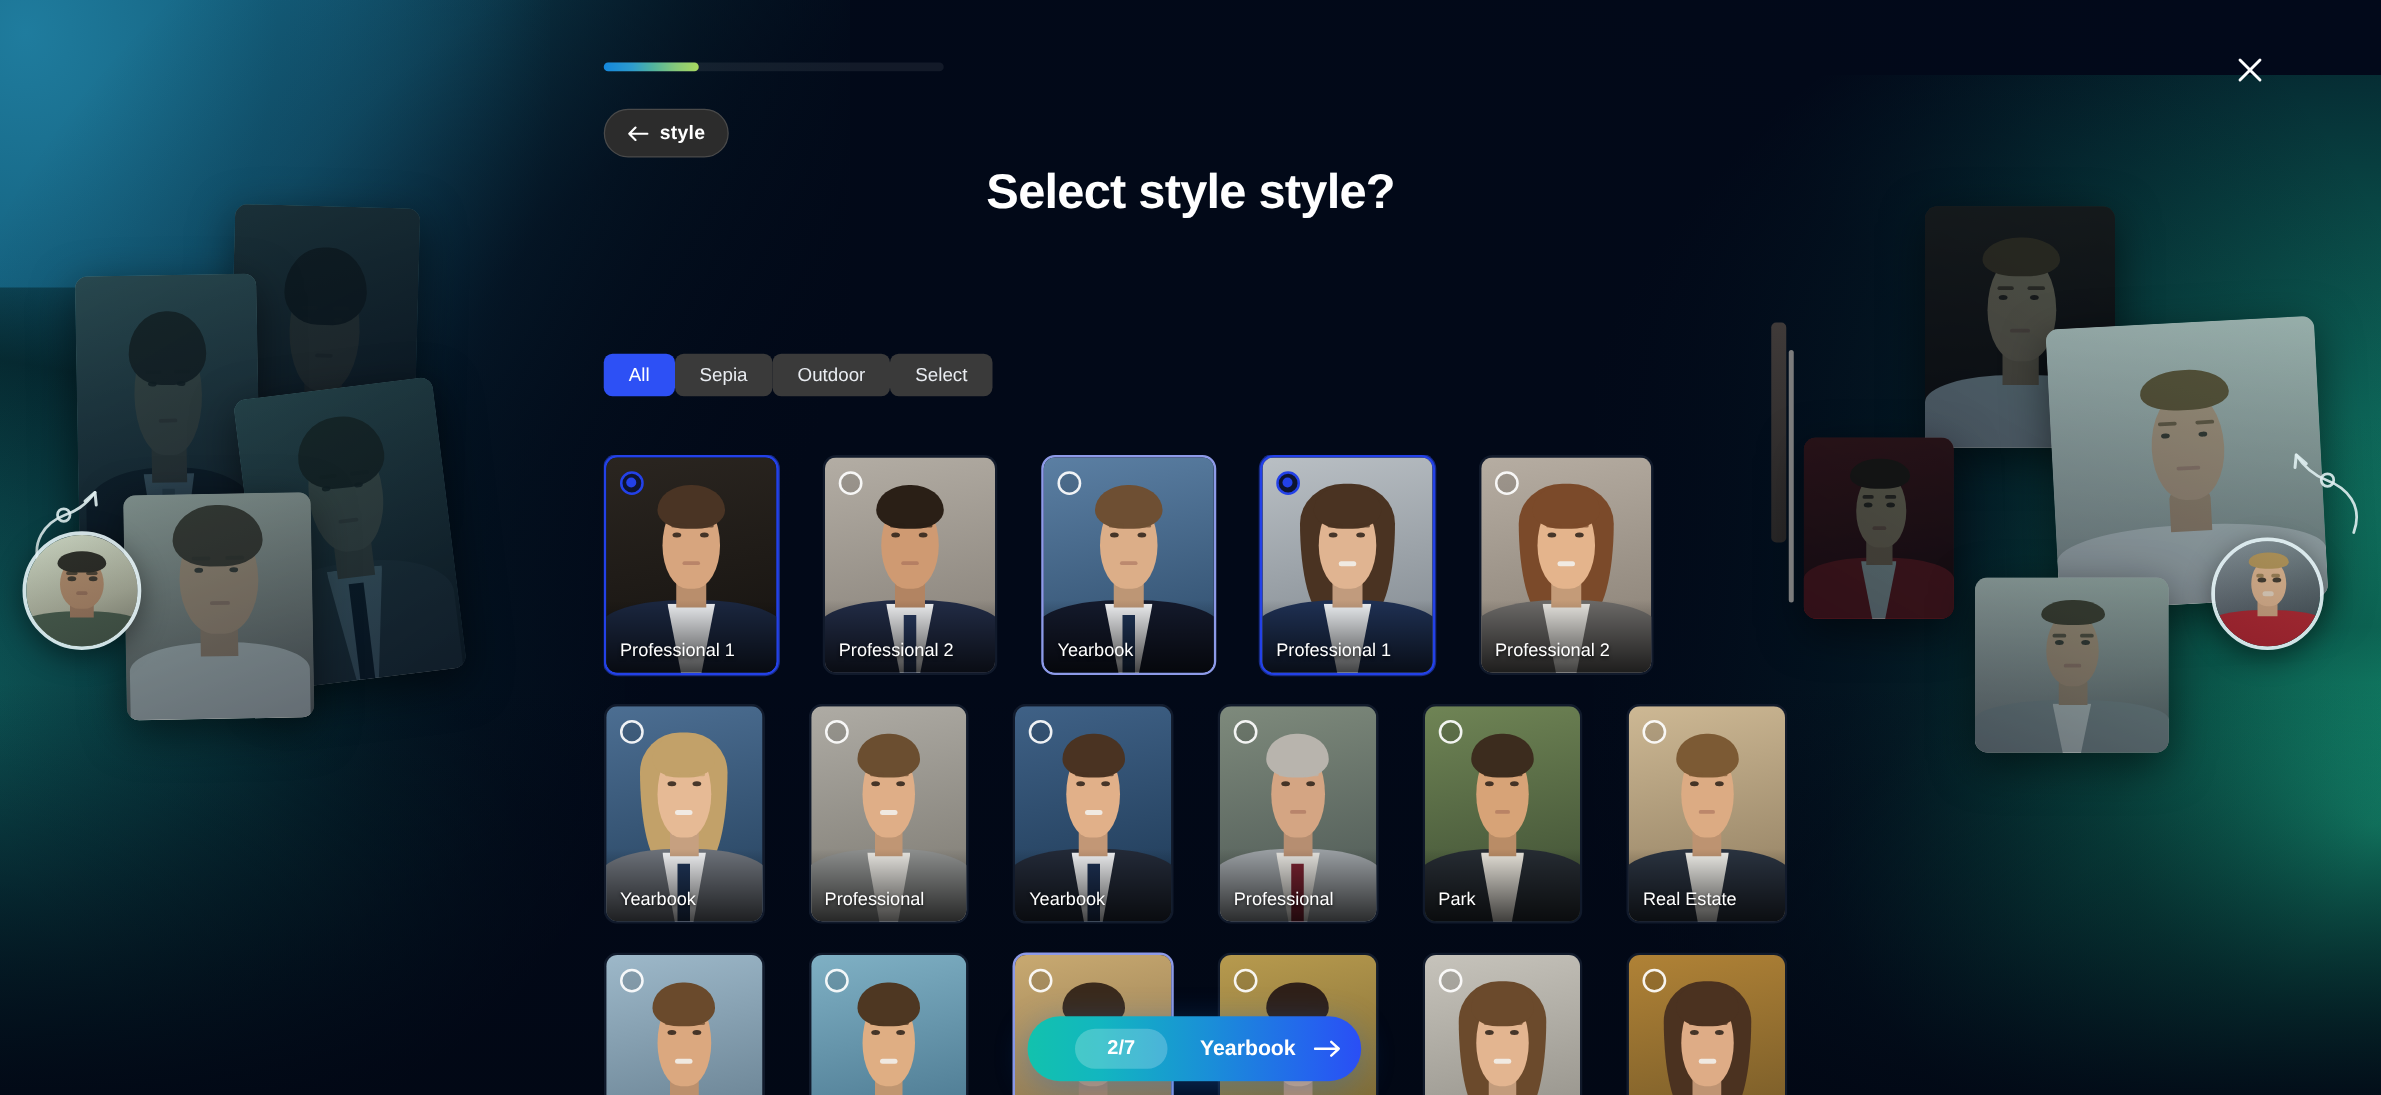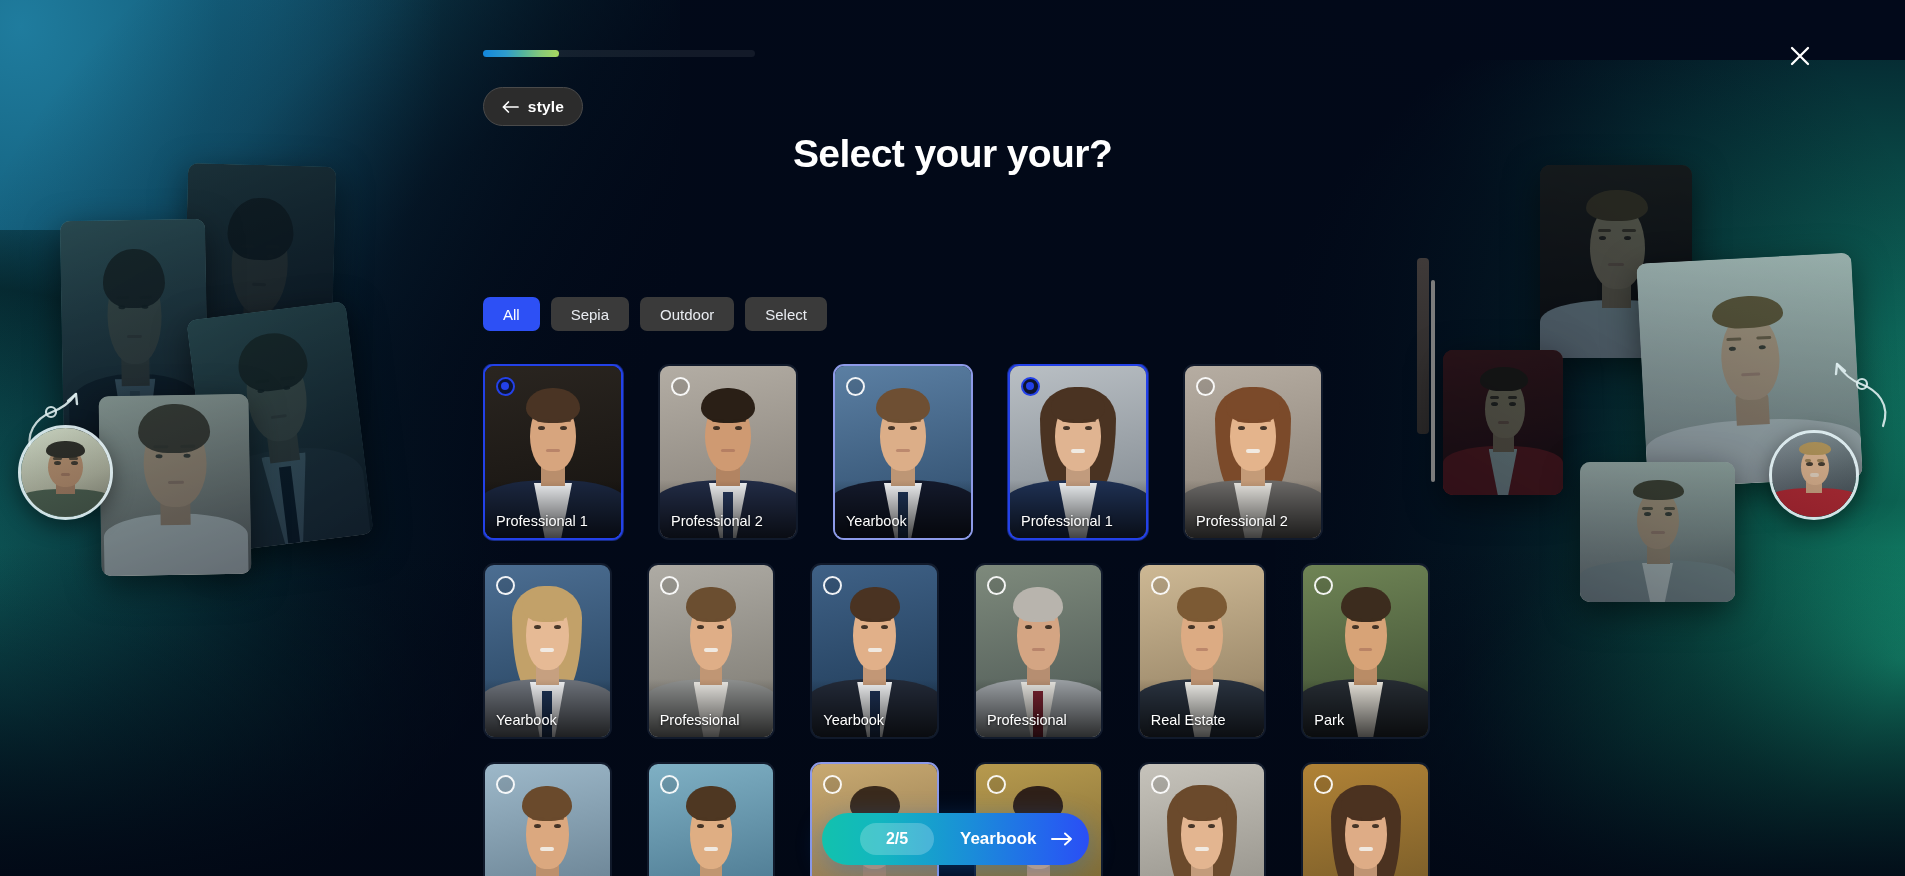--- a/index.html
+++ b/index.html
@@ -67,21 +67,21 @@
   .back-btn{position:absolute;left:483px;top:87px;width:100px;height:39px;border-radius:20px;
     background:#2c2c2c;border:1px solid #4a4a4a;display:flex;align-items:center;
     justify-content:center;gap:9px;cursor:pointer;}
   .back-btn .lbl{color:#fff;font-size:15.5px;font-weight:bold;letter-spacing:.2px;}
   .back-arrow{width:17px;height:12px;}
 
   .title{position:absolute;left:0;right:0;top:132px;text-align:center;color:#fff;
     font-size:39px;font-weight:bold;letter-spacing:-.6px;}
   .subtitle{position:absolute;left:0;right:0;top:197px;text-align:center;color:#e6ebf2;font-size:15.5px;}
 
-  .filters{position:absolute;left:483px;top:297px;display:flex;gap:11px;}
+  .filters{position:absolute;left:483px;top:283px;display:flex;gap:0;}
   .chip{height:34px;padding:0 20px;border-radius:7px;display:flex;align-items:center;
     font-size:15px;color:#e9ecf1;background:#3a3a3a;cursor:pointer;}
   .chip.active{background:#2d50f5;color:#fff;}
 
   .grid-wrap{position:absolute;left:483px;top:364px;width:947px;height:512px;overflow:hidden;}
   .grid-row{display:flex;gap:35px;margin-bottom:23px;}
 
   .card{position:relative;width:140px;height:176px;border-radius:11px;overflow:hidden;
     cursor:pointer;border:2px solid transparent;background:#111a2b;}
   .card.selected{border-color:#2341e8;box-shadow:0 0 0 1px rgba(45,80,245,.5);}
@@ -340,21 +340,21 @@
     </svg>
     <span class="lbl">style</span>
   </div>
 
   <div class="close-btn">
     <svg viewBox="0 0 28 28" width="28" height="28">
       <path d="M6 6 L22 22 M22 6 L6 22" stroke="#ffffff" stroke-width="2.3" stroke-linecap="round"></path>
     </svg>
   </div>
 
-  <div class="title">Select your your?</div>
+  <div class="title">Select style style?</div>
 
   <div class="filters" id="filters">
       <div class="chip active">
         <span>All</span>
       </div>
       <div class="chip">
         <span>Sepia</span>
       </div>
       <div class="chip">
         <span>Outdoor</span>
@@ -553,57 +553,57 @@
                 <div class="f-mouth" style="left:45%;top:48%;width:10%;background:#9c6354;"></div>
               </div>
             </div>
             <div class="card-shade"></div>
             <div class="radio"></div>
             <div class="card-label">Professional</div>
           </div>
           <div class="card">
             <div class="card-img">
               <div class="face">
+                <div class="f-bg" style="background:linear-gradient(168deg,#6f8455,#3c4c32);"></div>
+                <div class="f-body" style="left:-4%;top:66%;width:108%;height:44%;background:#262c33;"></div>
+                <div class="f-shirt" style="left:36%;top:68%;width:28%;height:34%;background:#e9e5dc;clip-path:polygon(0 0,100% 0,70% 100%,30% 100%);"></div>
+                <div class="f-neck" style="left:41%;top:55%;width:18%;height:15%;background:#d7a377;filter:brightness(.86);"></div>
+                <div class="f-head" style="left:33%;top:19%;width:34%;height:42%;background:#d7a377;"></div>
+                <div class="f-hair" style="left:30%;top:13%;width:40%;height:20%;background:#3c2c1e;"></div>
+                <div class="f-brow" style="left:38%;top:31%;width:9%;background:#3c2c1e;"></div>
+                <div class="f-brow" style="left:54%;top:31%;width:9%;background:#3c2c1e;"></div>
+                <div class="f-eye" style="left:39%;top:35%;"></div>
+                <div class="f-eye" style="left:55%;top:35%;"></div>
+                <div class="f-mouth" style="left:45%;top:48%;width:10%;background:#9c6354;"></div>
+              </div>
+            </div>
+            <div class="card-shade"></div>
+            <div class="radio"></div>
+            <div class="card-label">Park</div>
+          </div>
+          <div class="card">
+            <div class="card-img">
+              <div class="face">
                 <div class="f-bg" style="background:linear-gradient(168deg,#cdb894,#8d7b5e);"></div>
                 <div class="f-body" style="left:-4%;top:66%;width:108%;height:44%;background:#2a3340;"></div>
                 <div class="f-shirt" style="left:36%;top:68%;width:28%;height:34%;background:#efeee9;clip-path:polygon(0 0,100% 0,70% 100%,30% 100%);"></div>
                 <div class="f-neck" style="left:41%;top:55%;width:18%;height:15%;background:#dcab83;filter:brightness(.86);"></div>
                 <div class="f-head" style="left:33%;top:19%;width:34%;height:42%;background:#dcab83;"></div>
                 <div class="f-hair" style="left:30%;top:13%;width:40%;height:20%;background:#7c5a34;"></div>
                 <div class="f-brow" style="left:38%;top:31%;width:9%;background:#7c5a34;"></div>
                 <div class="f-brow" style="left:54%;top:31%;width:9%;background:#7c5a34;"></div>
                 <div class="f-eye" style="left:39%;top:35%;"></div>
                 <div class="f-eye" style="left:55%;top:35%;"></div>
                 <div class="f-mouth" style="left:45%;top:48%;width:10%;background:#9c6354;"></div>
               </div>
             </div>
             <div class="card-shade"></div>
             <div class="radio"></div>
             <div class="card-label">Real Estate</div>
           </div>
-          <div class="card">
-            <div class="card-img">
-              <div class="face">
-                <div class="f-bg" style="background:linear-gradient(168deg,#6f8455,#3c4c32);"></div>
-                <div class="f-body" style="left:-4%;top:66%;width:108%;height:44%;background:#262c33;"></div>
-                <div class="f-shirt" style="left:36%;top:68%;width:28%;height:34%;background:#e9e5dc;clip-path:polygon(0 0,100% 0,70% 100%,30% 100%);"></div>
-                <div class="f-neck" style="left:41%;top:55%;width:18%;height:15%;background:#d7a377;filter:brightness(.86);"></div>
-                <div class="f-head" style="left:33%;top:19%;width:34%;height:42%;background:#d7a377;"></div>
-                <div class="f-hair" style="left:30%;top:13%;width:40%;height:20%;background:#3c2c1e;"></div>
-                <div class="f-brow" style="left:38%;top:31%;width:9%;background:#3c2c1e;"></div>
-                <div class="f-brow" style="left:54%;top:31%;width:9%;background:#3c2c1e;"></div>
-                <div class="f-eye" style="left:39%;top:35%;"></div>
-                <div class="f-eye" style="left:55%;top:35%;"></div>
-                <div class="f-mouth" style="left:45%;top:48%;width:10%;background:#9c6354;"></div>
-              </div>
-            </div>
-            <div class="card-shade"></div>
-            <div class="radio"></div>
-            <div class="card-label">Park</div>
-          </div>
         </div>
         <div class="grid-row">
           <div class="card">
             <div class="card-img">
               <div class="face">
                 <div class="f-bg" style="background:linear-gradient(168deg,#9db8c9,#5c7485);"></div>
                 <div class="f-neck" style="left:41%;top:55%;width:18%;height:15%;background:#dba87f;filter:brightness(.86);"></div>
                 <div class="f-head" style="left:33%;top:19%;width:34%;height:42%;background:#dba87f;"></div>
                 <div class="f-hair" style="left:30%;top:13%;width:40%;height:20%;background:#6a4a2c;"></div>
                 <div class="f-brow" style="left:38%;top:31%;width:9%;background:#6a4a2c;"></div>
@@ -698,19 +698,19 @@
             <div class="radio"></div>
           </div>
         </div>
       </div>
   </div>
 
   <div class="scroll-track"></div>
   <div class="scroll-thumb"></div>
 
   <div class="continue">
-    <div class="step-pill">2/5</div>
+    <div class="step-pill">2/7</div>
     <div class="cont-lbl">Yearbook</div>
     <svg class="cont-arrow" viewBox="0 0 21 14">
       <path d="M14 1.5 L20 7 L14 12.5 M20 7 L1 7" stroke="#ffffff" stroke-width="1.9" fill="none" stroke-linecap="round" stroke-linejoin="round"></path>
     </svg>
   </div>
 </div>
 
 </body></html>

